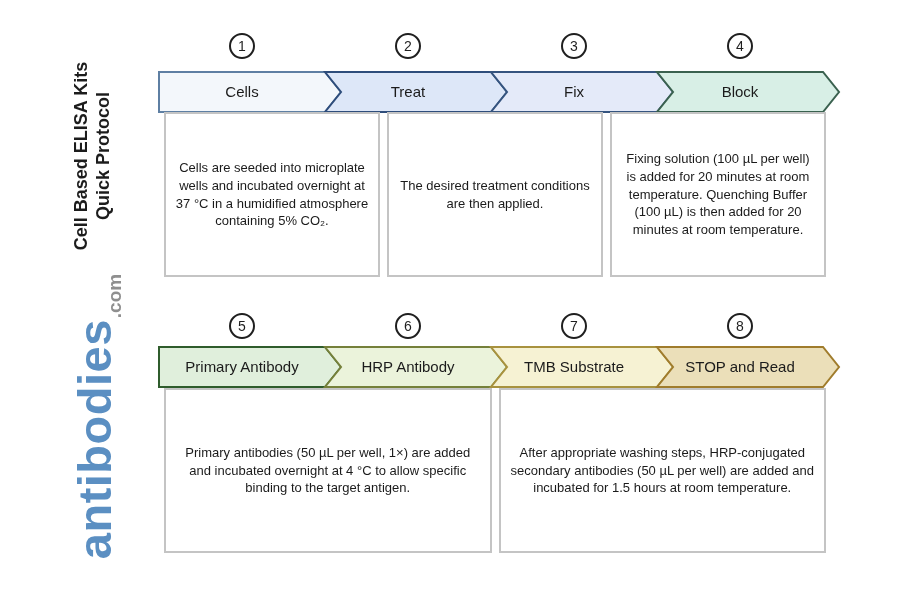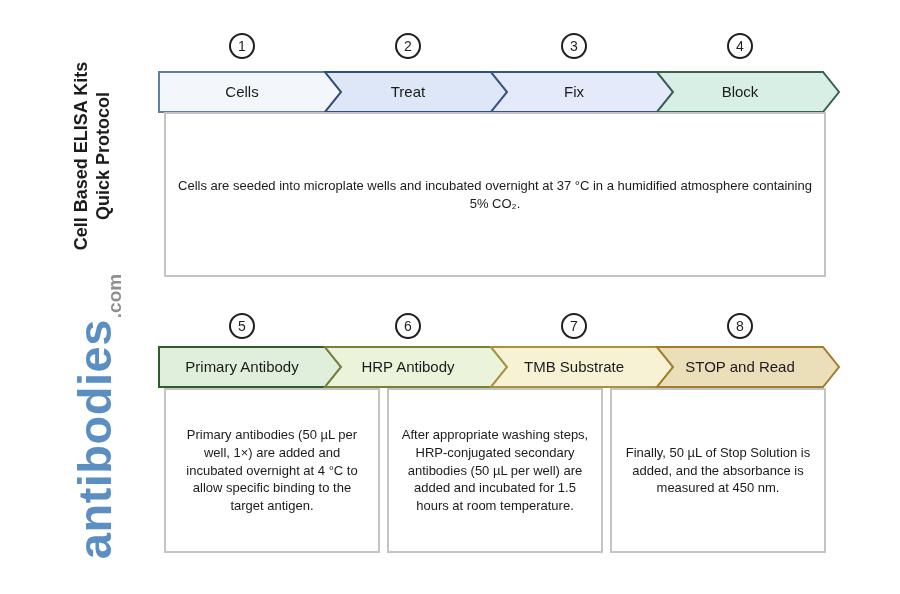--- a/index.html
+++ b/index.html
@@ -122,20 +122,26 @@
     <text x="84" y="26" text-anchor="middle">Cells</text>
     <text x="250" y="26" text-anchor="middle">Treat</text>
     <text x="416" y="26" text-anchor="middle">Fix</text>
     <text x="582" y="26" text-anchor="middle">Block</text>
   </svg>
 
   <div class="box-row" style="top:112px;">
     <div class="desc-box">
       <p>Cells are seeded into microplate wells and incubated overnight at 37 °C in a humidified atmosphere containing 5% CO₂.</p>
     </div>
+    <div class="desc-box">
+      <p>The desired treatment conditions are then applied.</p>
+    </div>
+    <div class="desc-box">
+      <p>Fixing solution (100 µL per well) is added for 20 minutes at room temperature. Quenching Buffer (100 µL) is then added for 20 minutes at room temperature.</p>
+    </div>
   </div>
 
   <div class="num-circle" style="left:229px; top:313px;">
     <span>5</span>
     </div>
   <div class="num-circle" style="left:395px; top:313px;">
     <span>6</span>
     </div>
   <div class="num-circle" style="left:561px; top:313px;">
     <span>7</span>
@@ -155,18 +161,15 @@
     <text x="582" y="26" text-anchor="middle">STOP and Read</text>
   </svg>
 
   <div class="box-row" style="top:388px;">
     <div class="desc-box">
       <p>Primary antibodies (50 µL per well, 1×) are added and incubated overnight at 4 °C to allow specific binding to the target antigen.</p>
     </div>
     <div class="desc-box">
       <p>After appropriate washing steps, HRP-conjugated secondary antibodies (50 µL per well) are added and incubated for 1.5 hours at room temperature.</p>
     </div>
-    <div class="desc-box">
-      <p>Finally, 50 µL of Stop Solution is added, and the absorbance is measured at 450 nm.</p>
-    </div>
   </div>
 
 </div>
 
 </body></html>

